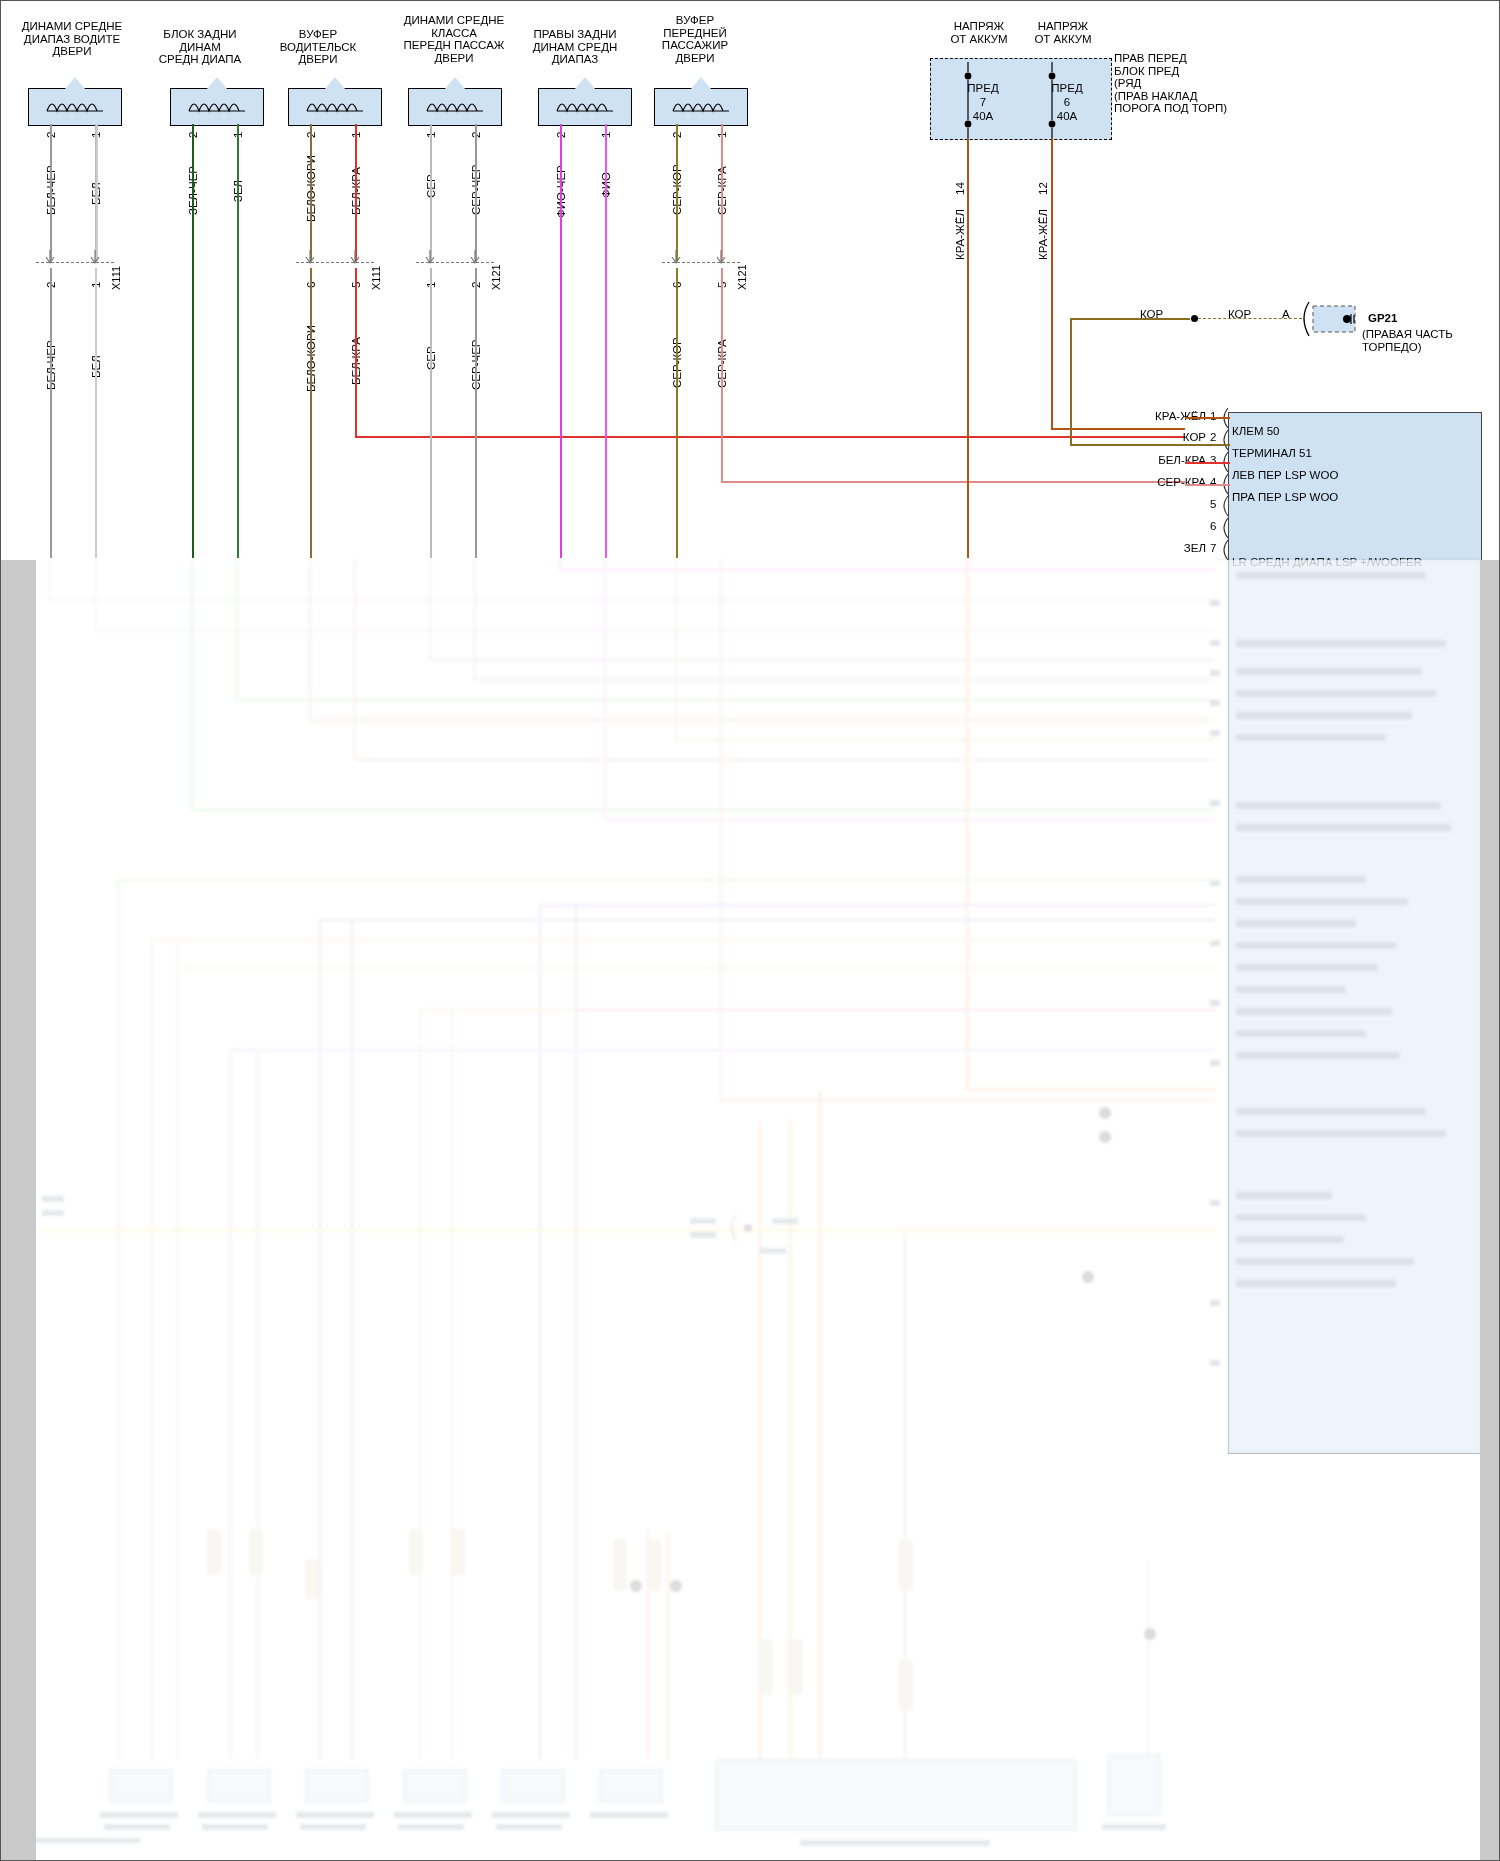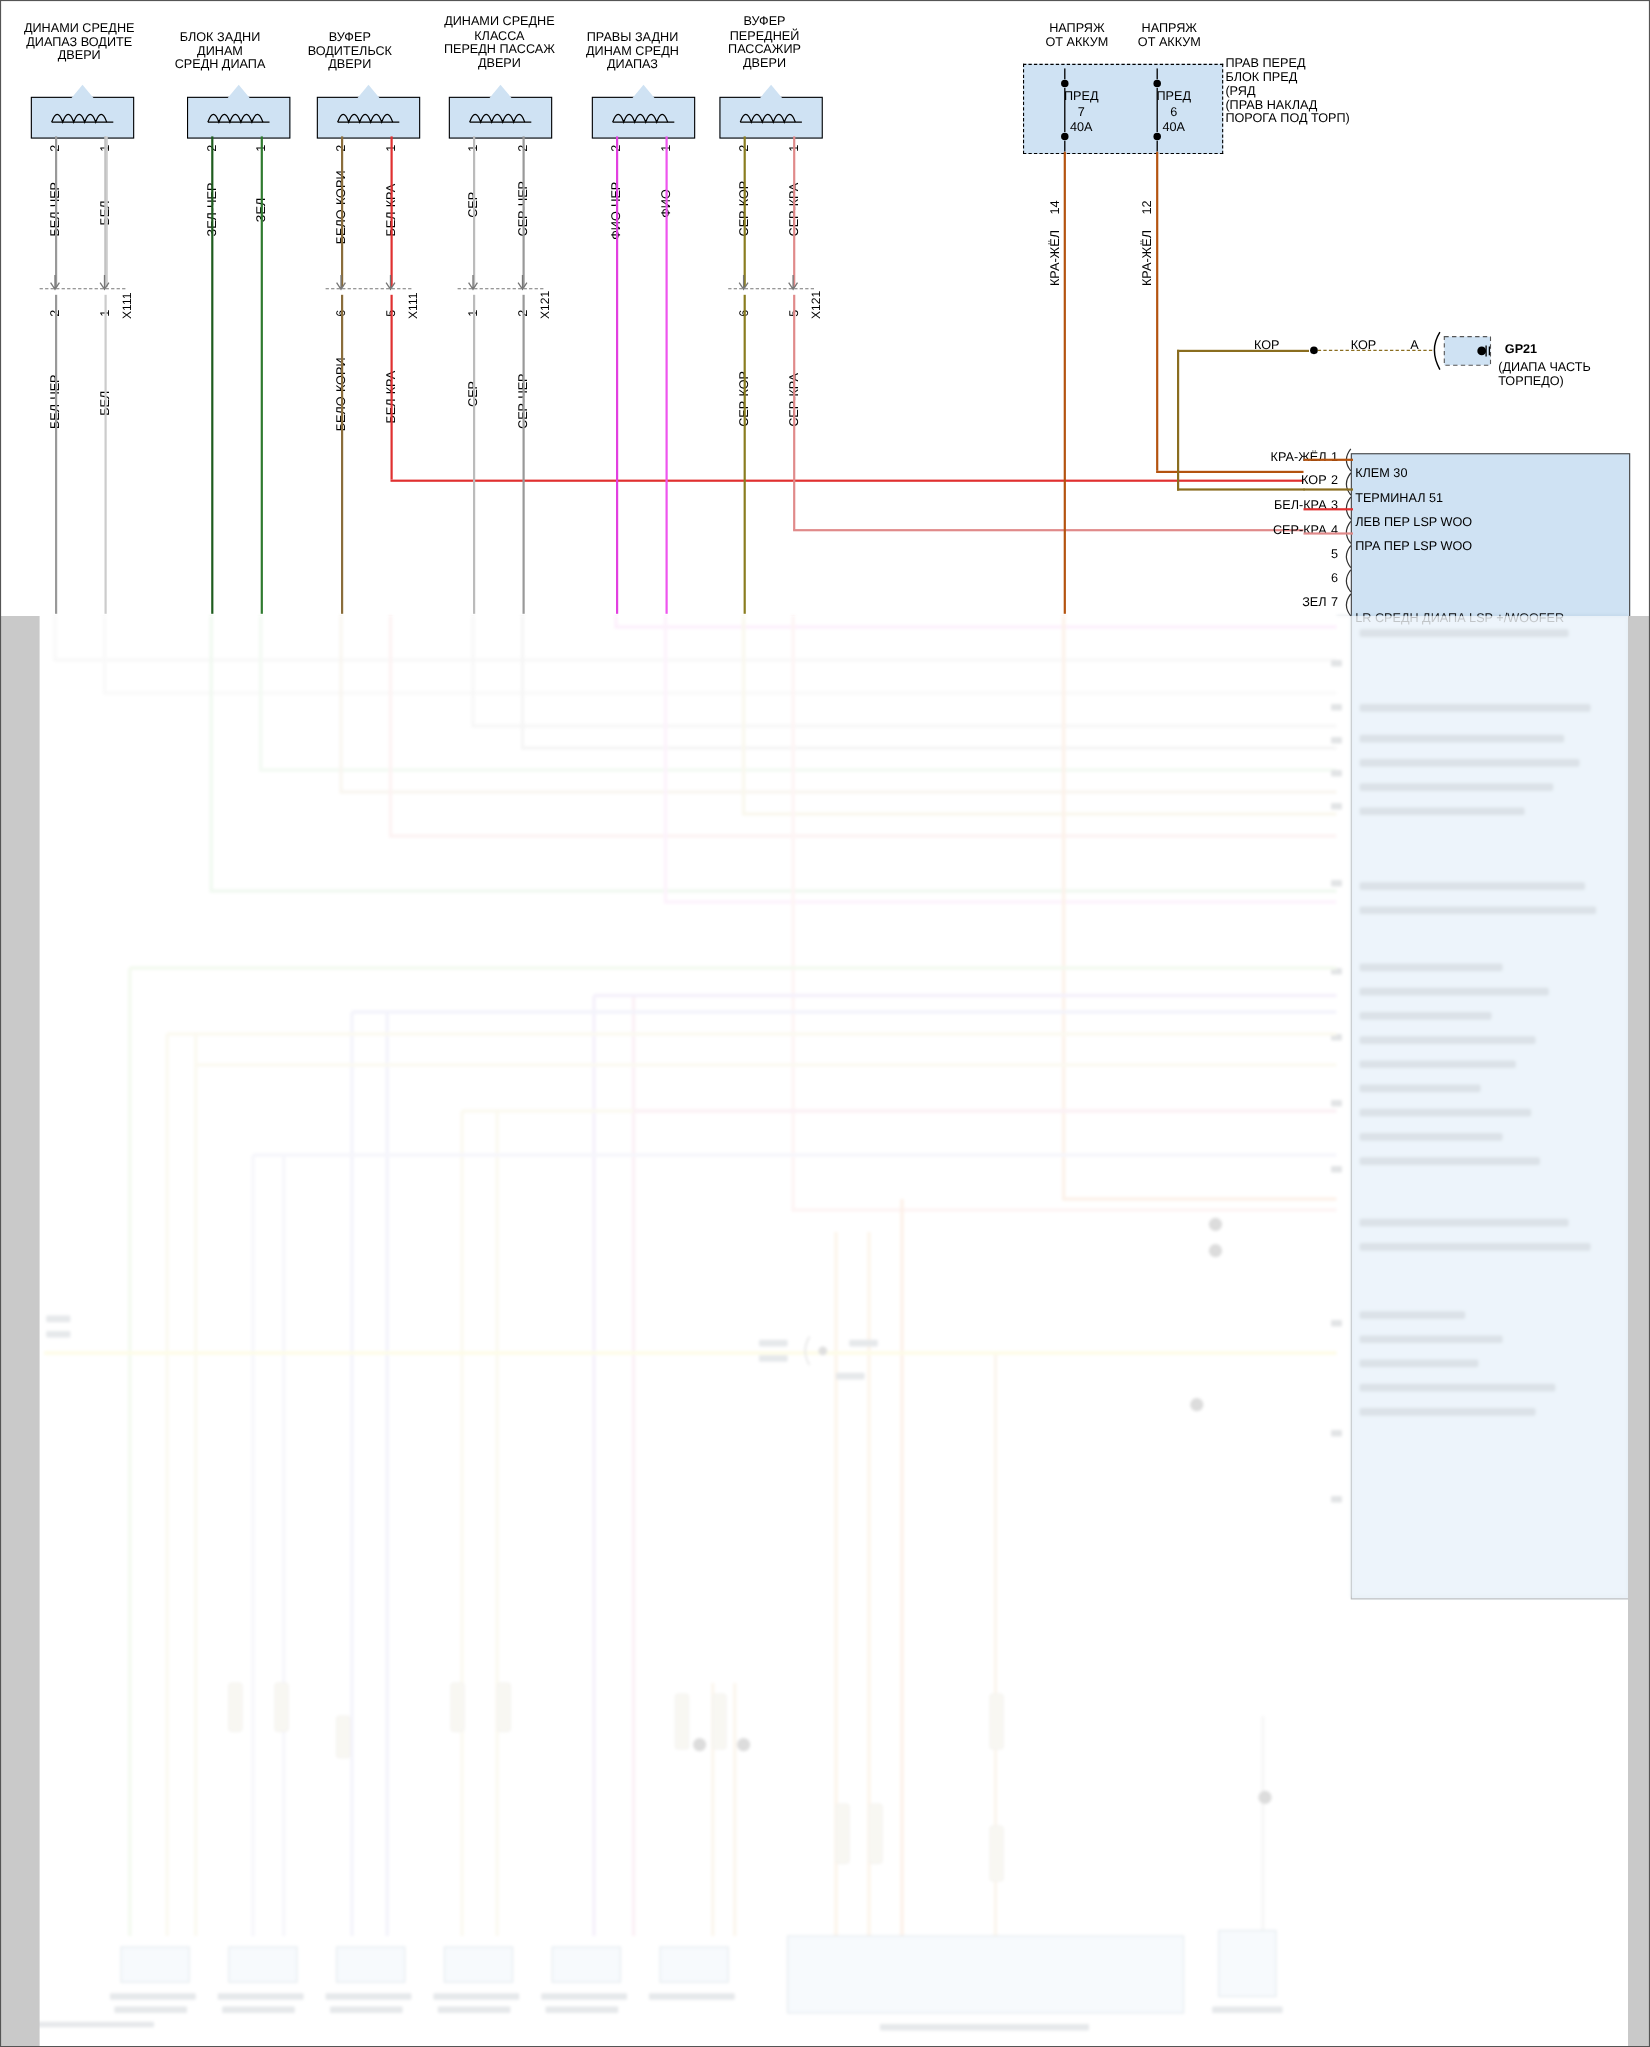--- a/index.html
+++ b/index.html
@@ -239,30 +239,30 @@
   <div class="dot" style="left:1191px;top:315px;"></div>
   <div class="dash" style="left:1198px;top:318px;width:104px;"></div>
   <svg style="position:absolute;left:1295px;top:300px;" width="70" height="40">
     <path d="M14 2 q-10 16 0 34" fill="none" stroke="#000" stroke-width="1.3"></path>
     <rect x="18" y="6" width="42" height="26" fill="#cfe2f3" stroke="#555" stroke-width="1" stroke-dasharray="4 3"></rect>
     <circle cx="52" cy="19" r="4" fill="#000"></circle>
     <line x1="56" y1="14" x2="56" y2="24" stroke="#000" stroke-width="1.2"></line>
     <line x1="59" y1="15" x2="59" y2="23" stroke="#000" stroke-width="1.2"></line>
   </svg>
   <div class="lbl" style="left:1368px;top:312px;font-weight:bold;">GP21</div>
-  <div class="lbl" style="left:1362px;top:328px;">(ДИАПА ЧАСТЬ
+  <div class="lbl" style="left:1362px;top:328px;">(ПРАВАЯ ЧАСТЬ
 ТОРПЕДО)</div>
   <div class="vwire" style="left:1070px;top:318px;height:128px;background:#8a6d1f;width:2px;"></div>
   <div class="hwire" style="left:1070px;top:444px;width:116px;background:#8a6d1f;height:2px;"></div>
 
   <div class="modbox" style="left:1228px;top:412px;width:252px;height:1040px;"></div>
 
   <div class="lbl r" style="left:1060px;top:410px;width:146px;">КРА-ЖЁЛ</div>
   <div class="lbl" style="left:1210px;top:410px;">1</div>
-  <div class="lbl" style="left:1232px;top:425px;">КЛЕМ 30</div>
+  <div class="lbl" style="left:1232px;top:425px;">КЛЕМ 50</div>
 
   <div class="lbl r" style="left:1060px;top:431px;width:146px;">КОР</div>
   <div class="lbl" style="left:1210px;top:431px;">2</div>
   <div class="lbl" style="left:1232px;top:447px;">ТЕРМИНАЛ 51</div>
 
   <div class="lbl r" style="left:1060px;top:454px;width:146px;">БЕЛ-КРА</div>
   <div class="lbl" style="left:1210px;top:454px;">3</div>
   <div class="lbl" style="left:1232px;top:469px;">ЛЕВ ПЕР LSP WOO</div>
 
   <div class="lbl r" style="left:1060px;top:476px;width:146px;">СЕР-КРА</div>

